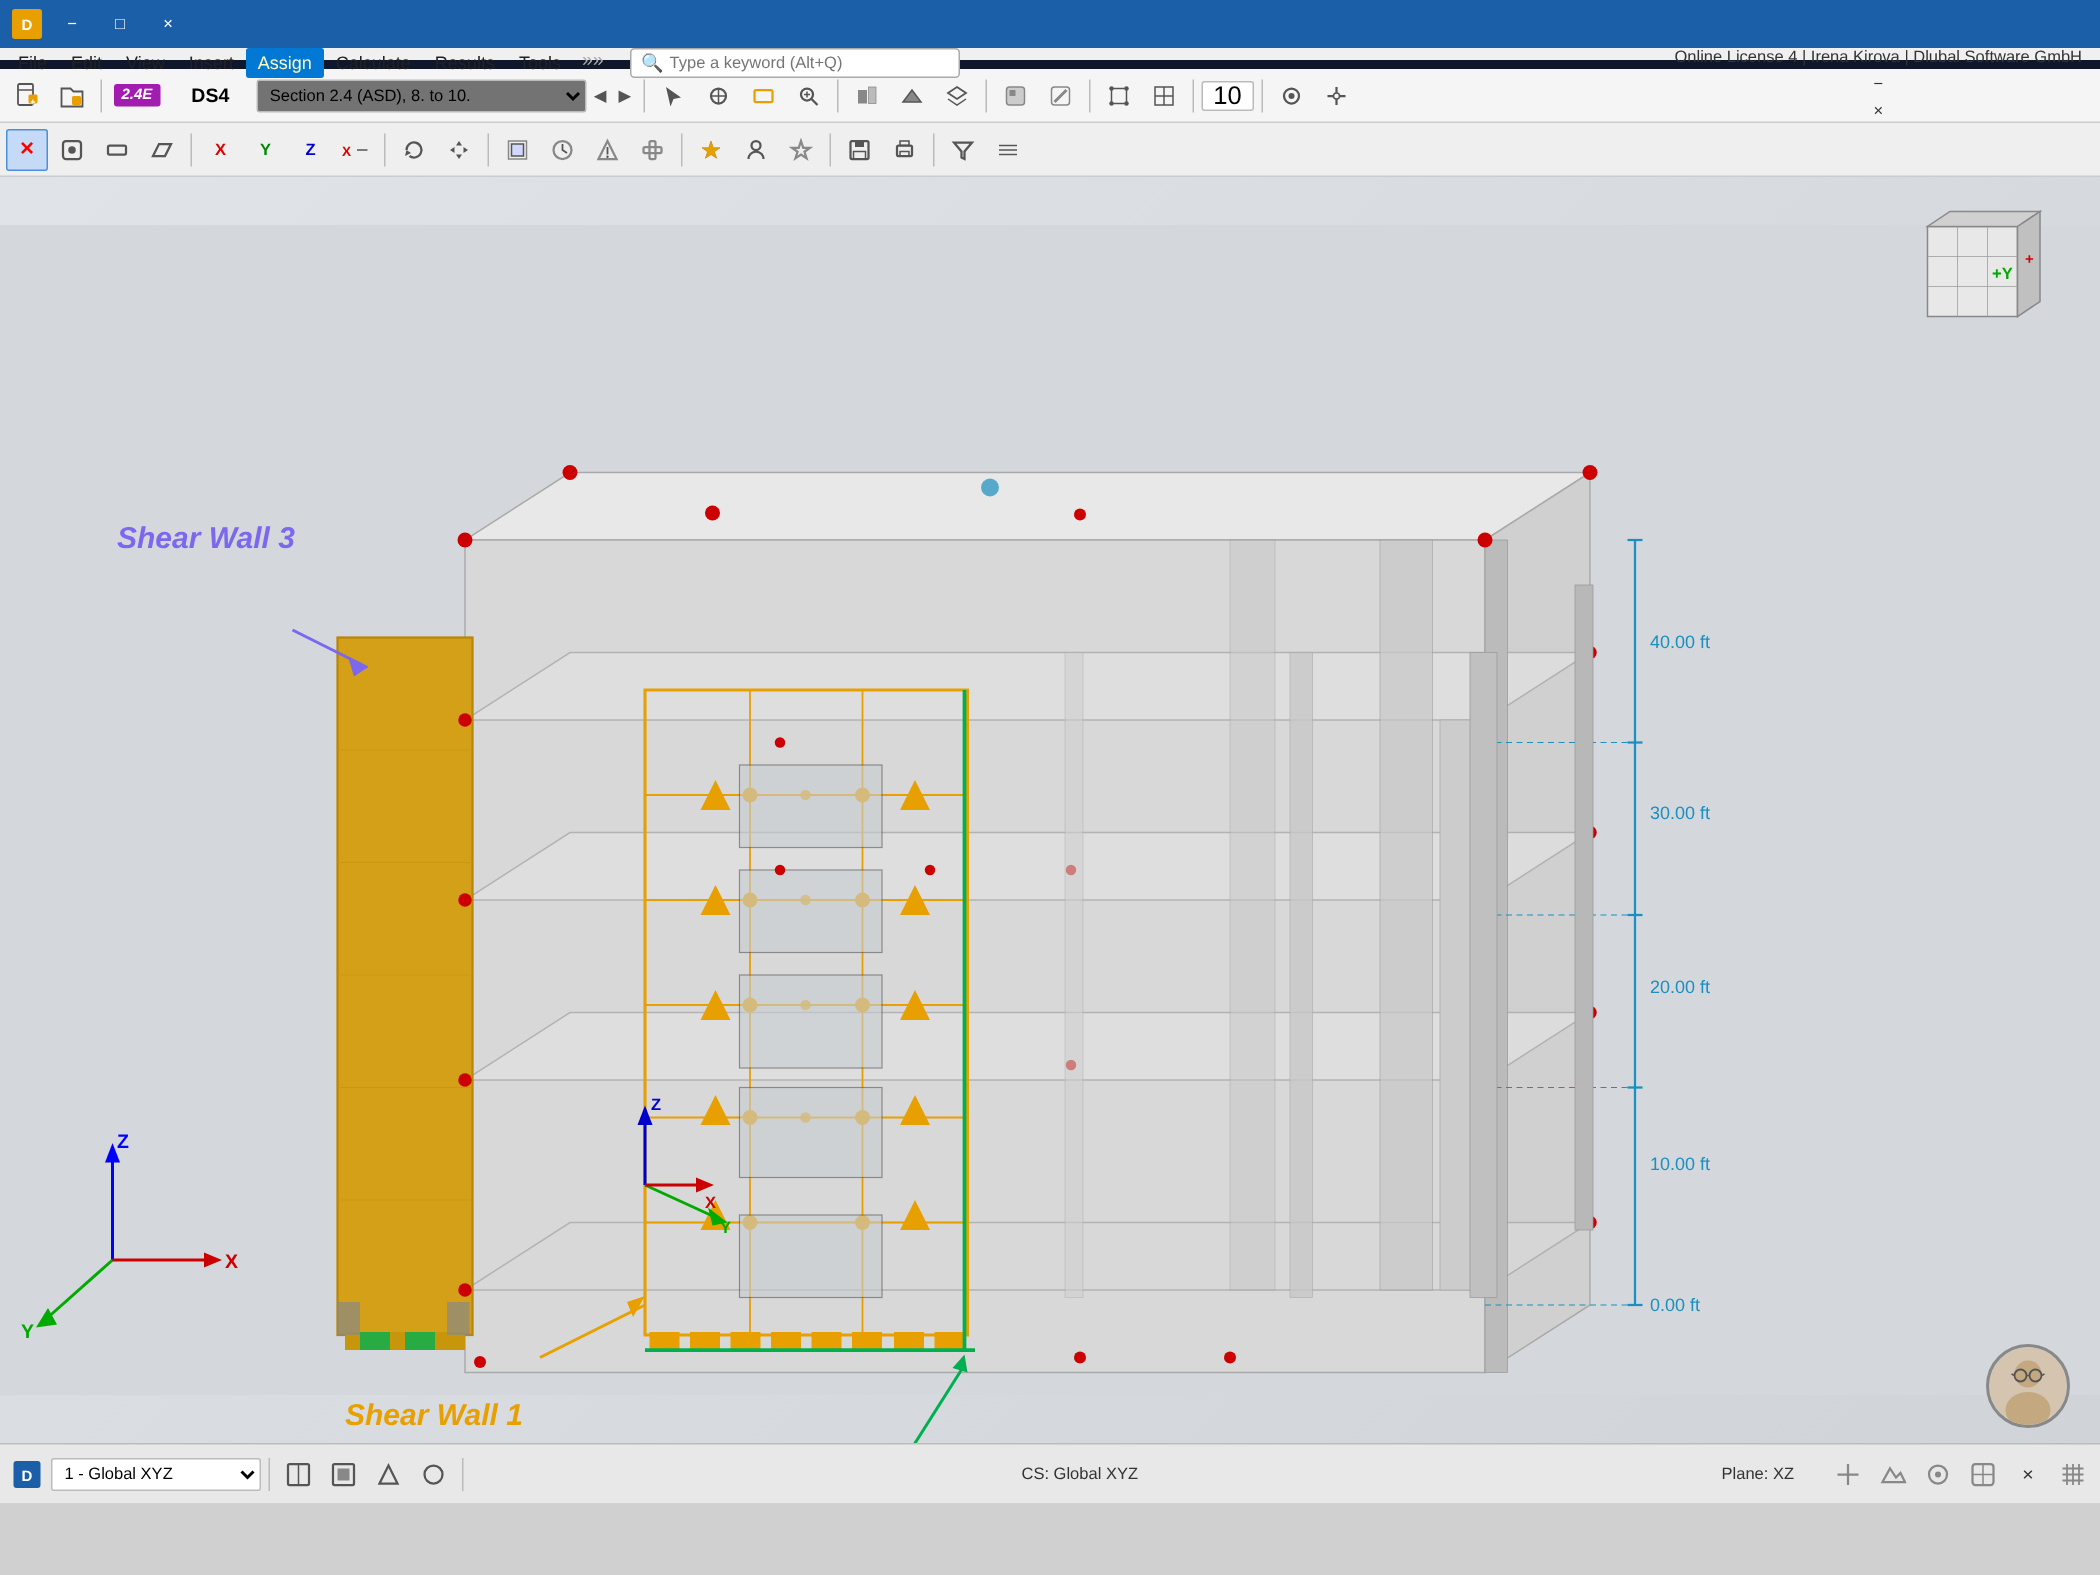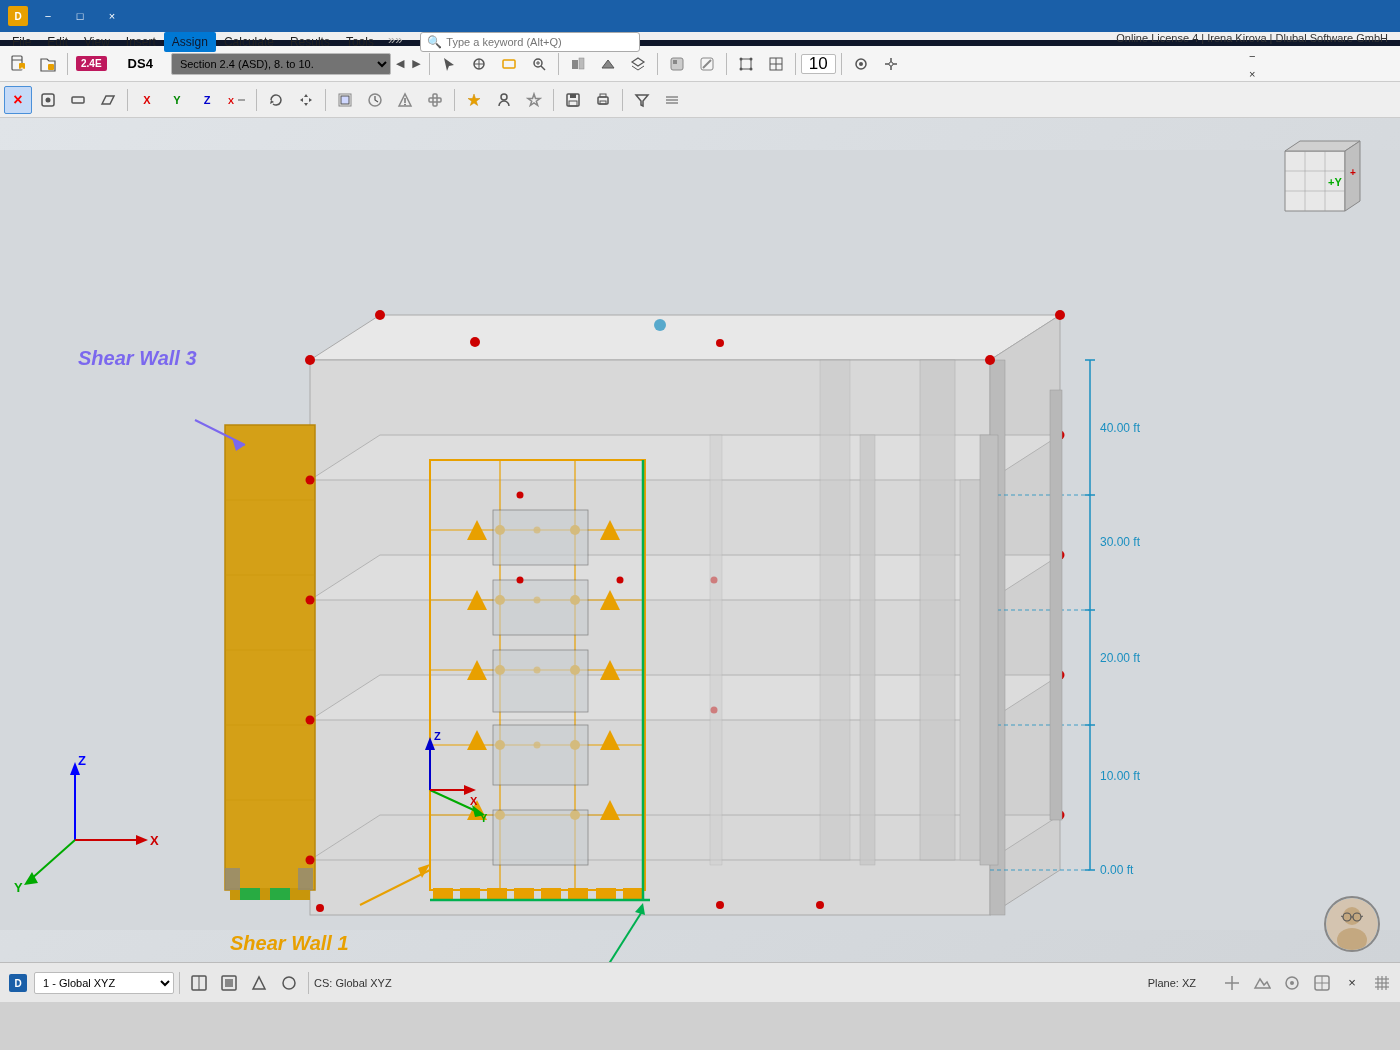--- a/index.html
+++ b/index.html
@@ -56,21 +56,21 @@
       border-bottom: 6px solid #0f172a;
       padding: 0 4px;
     }
     .menu-item {
       padding: 3px 8px;
       cursor: pointer;
       border-radius: 2px;
       font-size: 12px;
       color: #222;
     }
-    .menu-item.active { background: #0078d4; color: #0f172a; }
+    .menu-item.active { background: #0078d4; color: #fef9c3; }
 
     
     #search-area {
       margin-left: 12px;
       display: flex;
       align-items: center;
       border: 1px solid #aaa;
       border-radius: 3px;
       background: white;
       padding: 1px 6px;
@@ -113,27 +113,28 @@
       color: #333;
       background: transparent;
     }
     .tb-btn.active { background: #c5daf7; border-color: #4a90d9; }
     .tb-separator {
       width: 1px; height: 22px;
       background: #bbb;
       margin: 0 3px;
     }
     .section-badge {
-      background: #be185d;
+      background: #a21caf;
       color: white;
       font-size: 10px;
       font-weight: bold;
       padding: 2px 5px;
       border-radius: 2px;
       margin: 0 3px;
+      font-style: italic;
     }
     .section-select {
       height: 22px;
       border: 1px solid #bbb;
       border-radius: 2px;
       font-size: 11px;
       background: #737373;
       padding: 0 4px;
       width: 220px;
     }
@@ -210,20 +211,21 @@
       height: 40px;
       background: #e8e8e8;
       border-top: 1px solid #bbb;
       display: flex;
       align-items: center;
       padding: 0 4px;
       gap: 2px;
     }
     .status-text {
       flex: 1;
+      text-align: center;
       font-size: 11px;
       color: #333;
     }
     .plane-text {
       font-size: 11px;
       color: #333;
       padding: 0 20px;
     }
 
     

